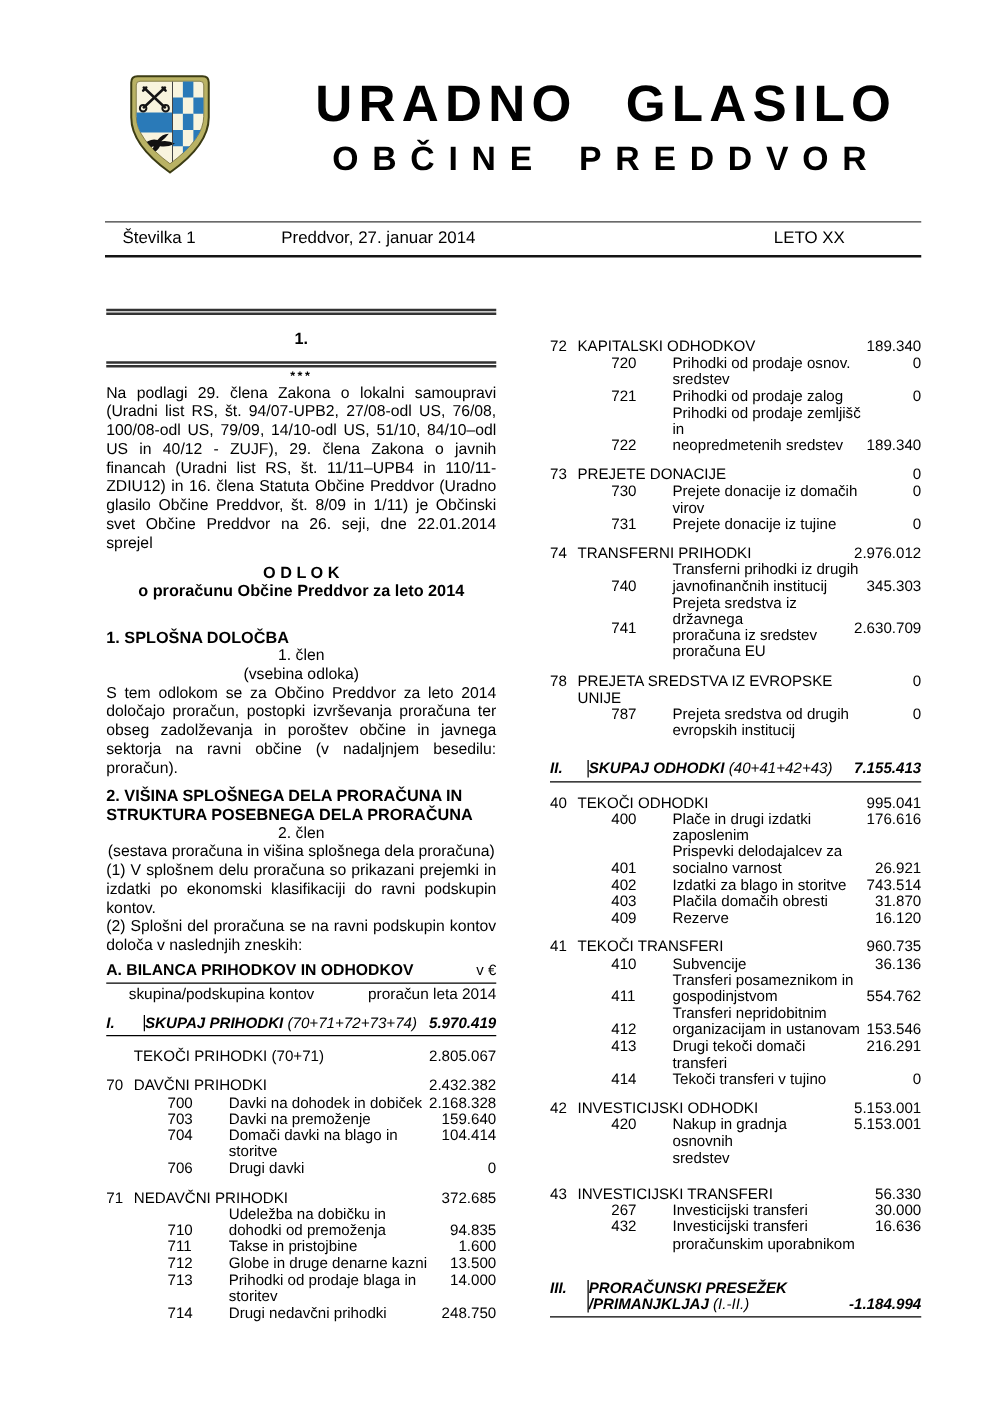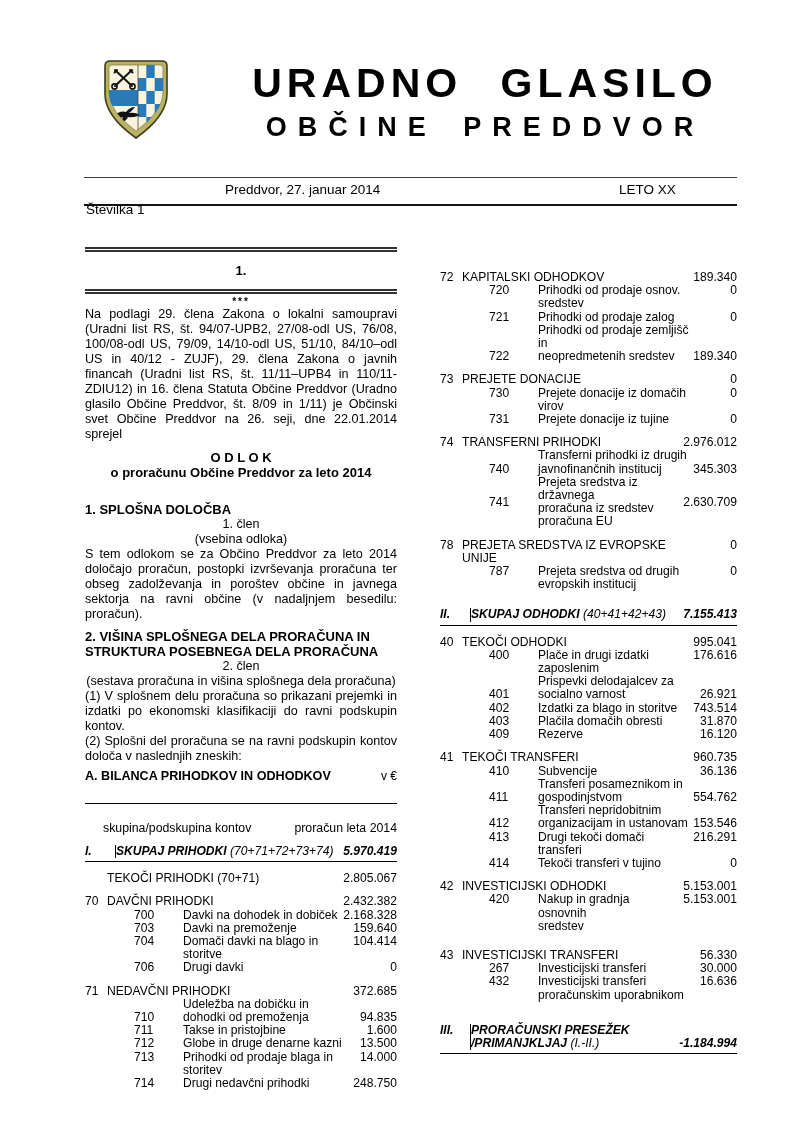--- a/index.html
+++ b/index.html
@@ -12,39 +12,39 @@
   .coat { position:absolute; left:101px; top:59px; width:70px; height:83px; }
   .mast-title { position:absolute; left:230px; top:63px; width:510px; text-align:center; }
   .title1 { font-size:41px; font-weight:bold; letter-spacing:5px; word-spacing:22px; line-height:41px; white-space:nowrap; }
   .title2 { font-size:27px; font-weight:bold; letter-spacing:11px; word-spacing:8px; line-height:27px; margin-top:10px; white-space:nowrap;text-align:center; }
   .mast-band {
     position:absolute; left:84px; top:177px; width:653px; height:26px;
     border-top:1.6px solid #3a3a3a; border-bottom:2.8px solid #141414;
     font-size:13.5px;
   }
   .mast-band span { position:absolute; top:4px; white-space:nowrap; }
-  .issue { left:2px;margin-top:20px; } .pdate { left:141px; } .year  { left:535px; }
+  .issue { left:14px; } .pdate { left:141px; } .year  { left:535px; }
   
   .col-left  { position:absolute; left:85px;  top:247px; width:312px; font-size:12.6px; line-height:15px; }
   .col-right { position:absolute; left:440px; top:262px; width:297px; }
   .rule-double { border-top:5px double #333; height:0; }
   .art-num { text-align:center; font-weight:bold; font-size:13px; margin-top:11px; line-height:15px; }
   .stars { text-align:center; font-size:10px; font-weight:bold; letter-spacing:2px; line-height:10px; margin-top:3px; }
   p.just { text-align:justify; margin:0; }
   .center { text-align:center; }
   .bold { font-weight:bold; }
   .nowrap { white-space:nowrap; }
   .h13 { font-size:13px; line-height:15px; } .mt6{margin-top:6px} .mt7{margin-top:7px} .mt8{margin-top:8px}
   .mt11{margin-top:11px} .mt22{margin-top:22px}
   
   .tbl-head { display:flex; justify-content:space-between; align-items:flex-end;
-    border-bottom:1.7px solid #000; padding-bottom:19px; margin-top:5px; font-size:12.6px;gap:24px; }
+    border-bottom:1.7px solid #000; padding-bottom:2px; margin-top:5px; font-size:12.6px;gap:24px; }
   .tbl-head .t { font-weight:bold; }
   .tbl-head .cur { font-size:12px; }
-  .tbl-sub { display:flex; justify-content:space-between; font-size:12.3px; padding-left:18px; margin-top:17px; }
+  .tbl-sub { display:flex; justify-content:space-between; font-size:12.3px; padding-left:18px; margin-top:1px; }
   .rows { margin-top:9px; font-size:12.1px; line-height:13.2px; }
   .trow { display:flex; align-items:flex-start; }
   .trow.va-bottom { align-items:flex-end; }
   .trow.va-middle { align-items:center; }
   .trow .num  { flex:0 0 auto; width:22px; }
   .trow.total .num { width:30px; border-right:1px solid #000; align-self:stretch; }
   .trow.detail { padding-left:27px; }
   .trow .code { flex:0 0 auto; width:49px; }
   .trow .label { flex:1 1 auto; }
   .trow .value { flex:0 0 auto; text-align:right; margin-left:4px; }

